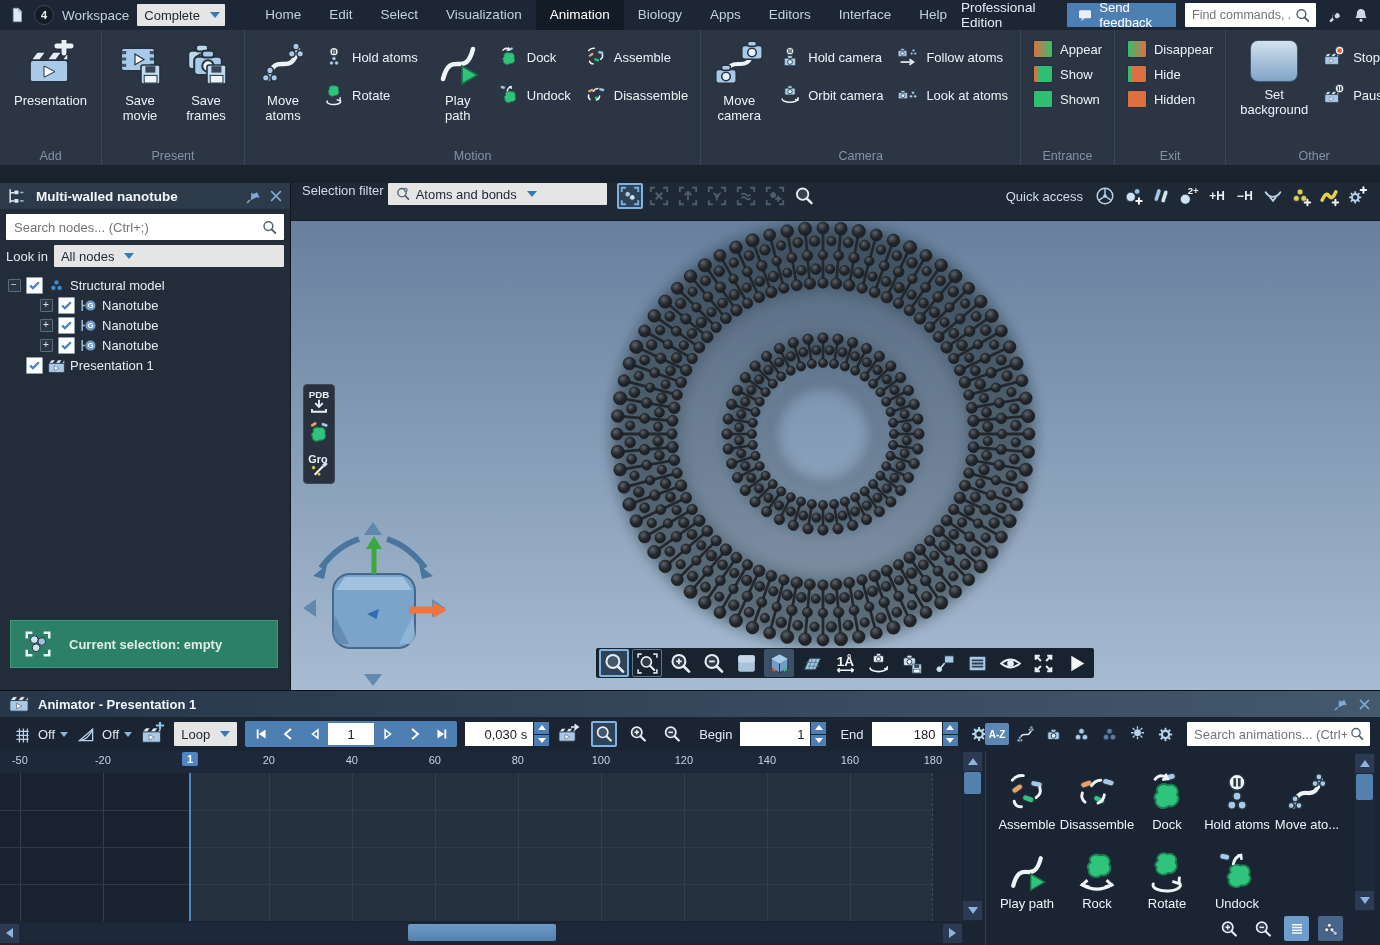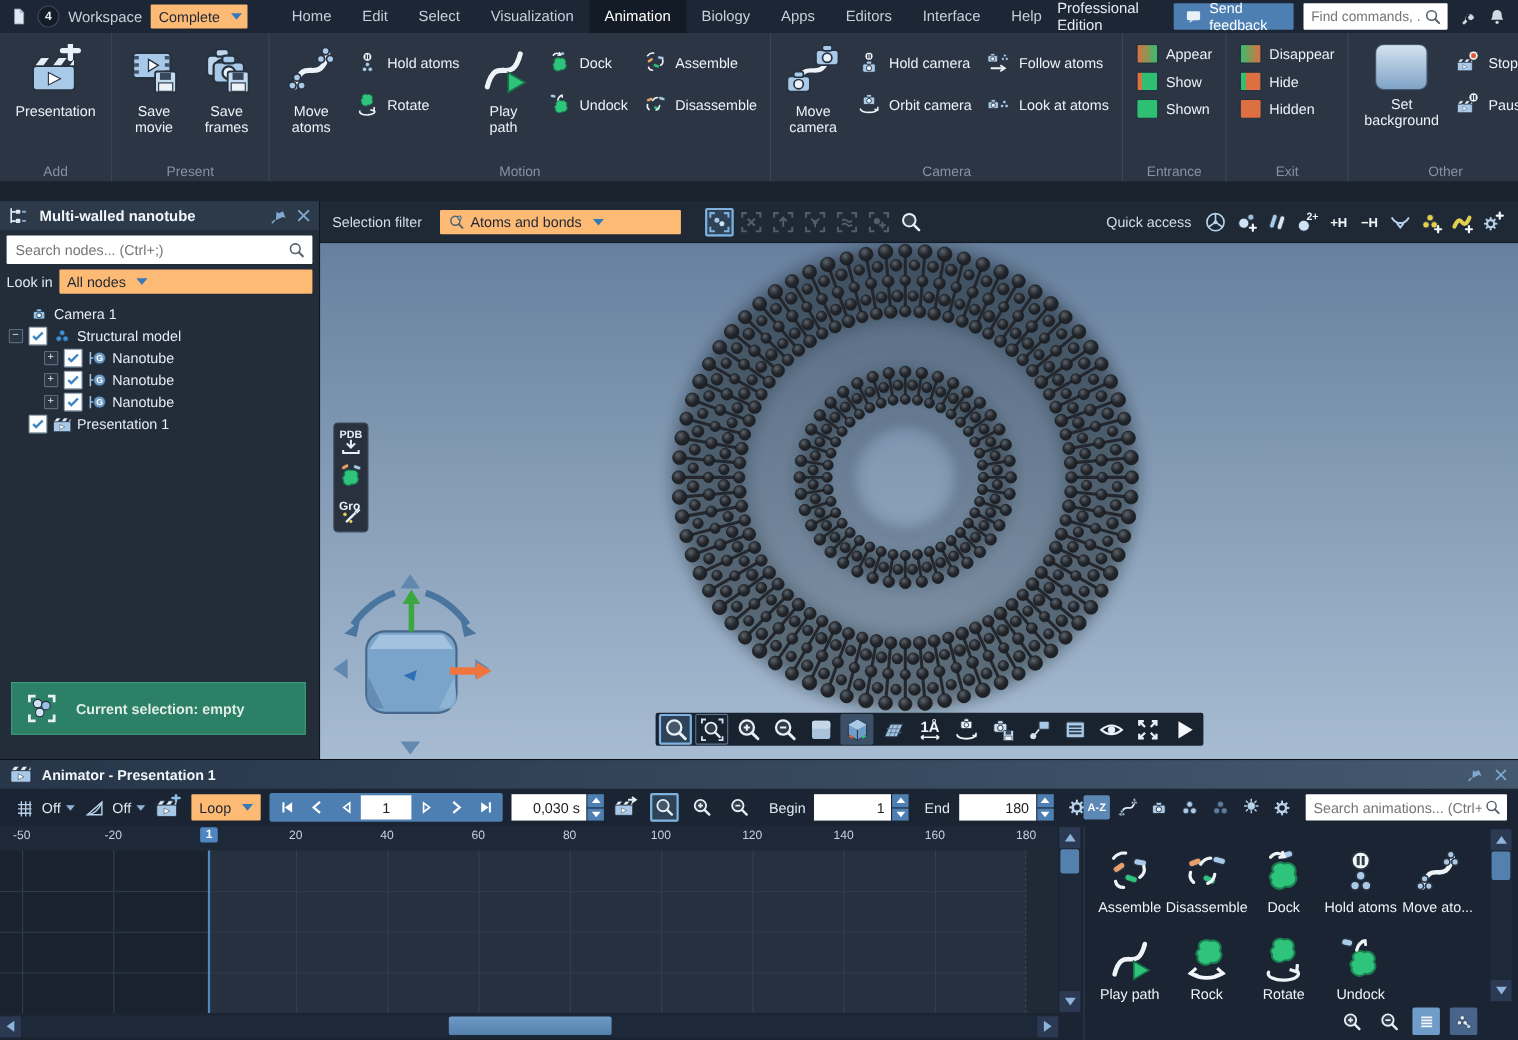--- a/index.html
+++ b/index.html
@@ -8,21 +8,21 @@
   #app{position:absolute;inset:0;}
   .ic{display:inline-flex;align-items:center;justify-content:center;flex:none;}
   svg{display:block;}
   
   .titlebar{position:absolute;left:0;top:0;width:1380px;height:30px;background:#1d2634;
             display:flex;align-items:center;font-size:13.5px;}
   .tb-left{display:flex;align-items:center;gap:8px;padding-left:8px;}
   .badge{width:18px;height:18px;border-radius:50%;background:#141c26;border:1px solid #3b4a5c;
          color:#e8eef5;font-size:11px;display:flex;align-items:center;justify-content:center;font-weight:bold;}
   .tb-label{color:#c4d0dd;}
-  .white-dd{background:#fdba74;color:#1d2634;border-radius:1px;display:flex;align-items:center;
+  .white-dd{background:#e5e5e5;color:#1d2634;border-radius:1px;display:flex;align-items:center;
             height:22px;padding:0 7px;font-size:13px;white-space:nowrap;}
   .dd-caret{width:0;height:0;border-left:5px solid transparent;border-right:5px solid transparent;
             border-top:6px solid #3779b8;margin-left:auto;padding-left:0;}
   .white-dd .dd-caret{margin-left:10px;}
   .menus{display:flex;align-items:center;margin-left:26px;height:19px;}
   .menu-item{padding:0 14px;height:30px;line-height:30px;color:#c4d0dd;}
   .menu-item.active{background:#131b26;color:#ffffff;}
   .tb-right{margin-left:auto;display:flex;align-items:center;gap:9px;padding-right:10px;}
   .edition{color:#e5ecf4;}
   .feedback-btn{background:#4d7fb3;color:#fff;height:24px;display:flex;align-items:center;
@@ -63,21 +63,21 @@
   .slot{width:16px;height:16px;display:flex;align-items:center;justify-content:center;flex:none;}
   .expander{width:11px;height:11px;background:#2a3644;border:1px solid #5a6b7e;color:#dfe8f2;
             font-size:10px;line-height:9px;text-align:center;border-radius:1px;}
   .checkbox{width:15px;height:15px;background:#fdfdfd;border:1px solid #8fa3b5;border-radius:1px;
             display:flex;align-items:center;justify-content:center;}
   .selection-bar{position:absolute;left:10px;right:12px;bottom:22px;height:46px;background:#2c8066;
                  border:1px solid #3c9a7c;display:flex;align-items:center;gap:16px;padding:0 12px;}
   .selection-bar .txt{font-weight:bold;font-size:13px;color:#e1ece8;}
   
   .viewport{position:absolute;left:291px;top:18px;width:1089px;height:507px;}
-  .vp-toolbar{height:37px;background:#1f2936;display:flex;align-items:center;padding:0 11px;gap:16px;
+  .vp-toolbar{height:37px;background:#1f2936;display:flex;align-items:flex-start;padding:0 11px;gap:4px;
               border-bottom:1px solid #141b24;font-size:13px;color:#d3dde9;}
   .vp-dd{width:205px;}
   .vp-actions{display:flex;gap:3px;margin-left:6px;}
   .icon-btn{width:26px;height:26px;display:flex;align-items:center;justify-content:center;border-radius:2px;}
   .state-active{background:#2e4258;outline:2px solid #7fb2e0;outline-offset:-2px;}
   .state-frame{outline:1px solid #5a7692;outline-offset:-1px;}
   .state-highlight{background:#3c5168;}
   .state-disabled{opacity:0.35;}
   .qa{margin-left:auto;display:flex;align-items:center;gap:4px;}
   .vp-canvas{position:relative;width:1089px;height:470px;background:linear-gradient(#68809e,#a7bcd2);overflow:hidden;padding-left:40px;}
@@ -599,33 +599,20 @@
           </span>
       </div>
       <div class="lookin-row">
         <span>Look in</span>
         <div class="white-dd">
           <span>All nodes</span>
           <span class="dd-caret"></span>
         </div>
       </div>
       <div class="tree" id="tree">
-          <div class="tree-row" style="padding-left: 6px;">
-            <span class="slot"></span>
-            <span class="ic">
-              <svg viewBox="0 0 24 24" width="19" height="19">
-                <g transform="translate(12,12.5) scale(1.1)">
-                  <rect x="-6" y="-3.2" width="12" height="8" rx="1.6" fill="#8fc0e8" stroke="#26323f" stroke-width="0.9"></rect>
-                  <rect x="-2.6" y="-5.8" width="5.2" height="3" rx="1.2" fill="#8fc0e8" stroke="#26323f" stroke-width="0.9"></rect>
-                  <circle cx="0" cy="0.9" r="2.5" fill="#eaf2fa" stroke="#26323f" stroke-width="0.9"></circle>
-                </g>
-              </svg>
-            </span>
-            <span>Camera 1</span>
-          </div>
           <div class="tree-row" style="padding-left: 6px;">
             <span class="slot">
               <span class="expander">−</span>
             </span>
             <span class="checkbox">
               <svg viewBox="0 0 24 24" width="13" height="13">
                 <path d="M4,12 l5,5 L20,6" fill="none" stroke="#3b82c4" stroke-width="4"></path>
               </svg>
             </span>
             <span class="ic">

